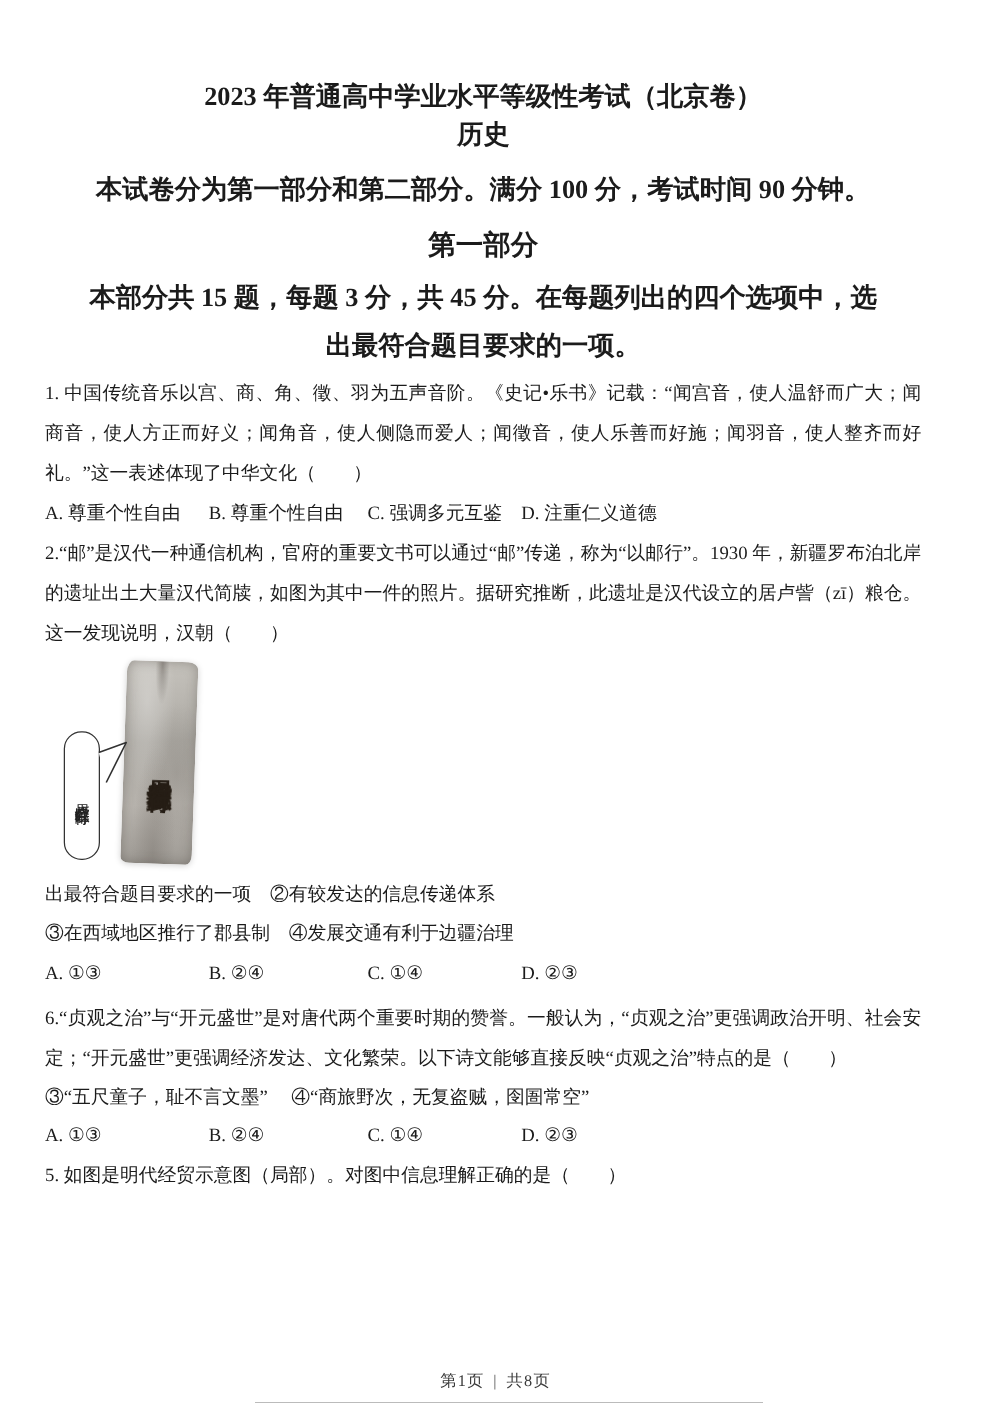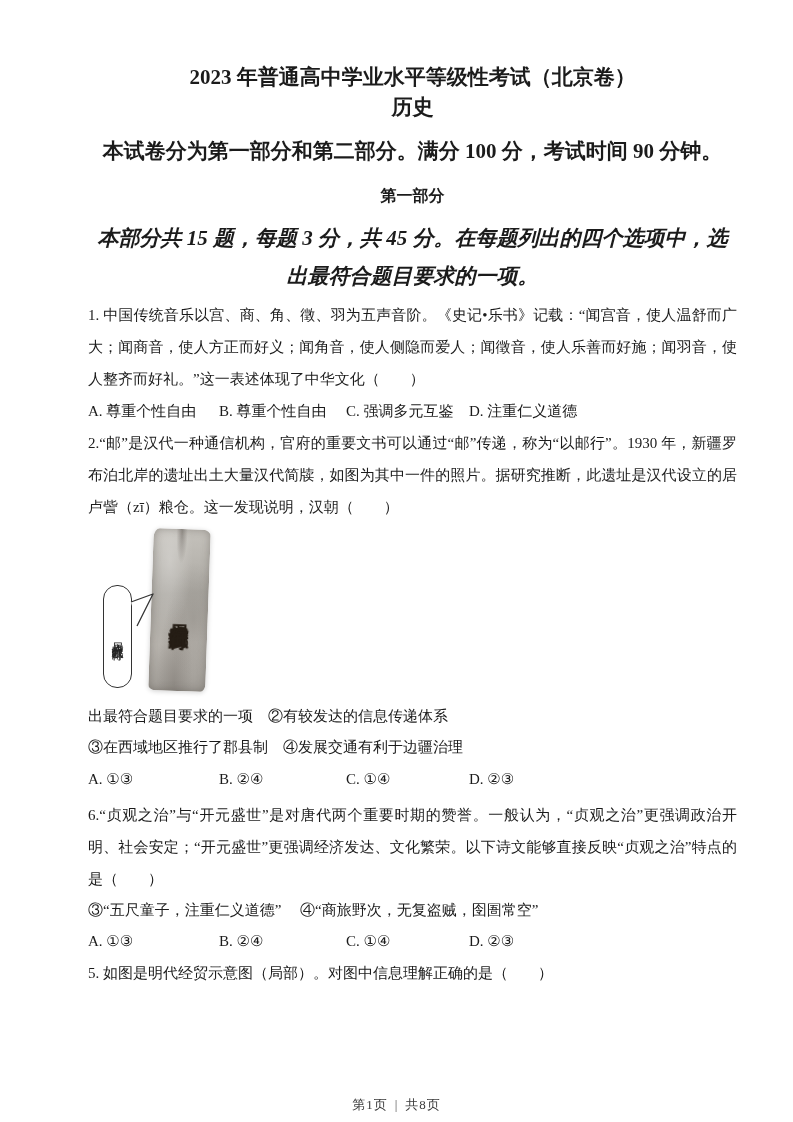--- a/index.html
+++ b/index.html
@@ -2,32 +2,32 @@
 <html><head>
 <meta charset="utf-8">
 <style>
   html,body{margin:0;padding:0;background:#888;}
   .page{
     position:relative;
     width:793px;height:1122px;
     margin:0 auto;
     background:#ffffff;
     box-sizing:border-box;
-    padding:0 56px 0 88px;
+    padding:0 56px 0 36px;
     overflow:hidden;
     font-family:"Liberation Serif","DejaVu Serif",serif;
     color:#1b1b1b;
   }
   
   .head{text-align:center;font-weight:bold;}
   .title{margin-top:62px;font-size:21px;line-height:30px;}
   .subject{margin-top:0;font-size:21px;line-height:30px;}
   .intro{margin-top:14px;font-size:21px;line-height:30px;}
-  .part1{margin-top:15px;font-size:16px;line-height:30px;font-family:Liberation Serif, serif;}
-  .pdesc{margin-top:8px;font-size:21px;line-height:38px;font-style:italic;}
+  .part1{margin-top:15px;font-size:22px;line-height:30px;font-family:Liberation Serif, serif;}
+  .pdesc{margin-top:8px;font-size:21px;line-height:38px;}
   
   .stem{margin:0;font-size:15px;line-height:32px;text-align:justify;}
   .stem.mt{margin-top:4px;}
   .opts{display:grid;grid-template-columns:131px 127px 123px auto;
         font-size:15px;line-height:32px;}
   .opts span{white-space:nowrap;}
   .pair{font-size:15px;line-height:31px;}
   .pair30{line-height:30px;}
   
   .figure{position:relative;height:178px;}
@@ -111,21 +111,21 @@
   <div class="pair">出最符合题目要求的一项　②有较发达的信息传递体系</div>
   <div class="pair">③在西域地区推行了郡县制　④发展交通有利于边疆治理</div>
   <div class="opts">
     <span>A. ①③</span>
     <span>B. ②④</span>
     <span>C. ①④</span>
     <span>D. ②③</span>
   </div>
 
   <p class="stem mt">6.“贞观之治”与“开元盛世”是对唐代两个重要时期的赞誉。一般认为，“贞观之治”更强调政治开明、社会安定；“开元盛世”更强调经济发达、文化繁荣。以下诗文能够直接反映“贞观之治”特点的是（　　）</p>
-  <div class="pair pair30">③“五尺童子，注重仁义道德”　 ④“商旅野次，无复盗贼，囹圄常空”</div>
+  <div class="pair pair30">③“五尺童子，耻不言文墨”　 ④“商旅野次，无复盗贼，囹圄常空”</div>
   <div class="opts">
     <span>A. ①③</span>
     <span>B. ②④</span>
     <span>C. ①④</span>
     <span>D. ②③</span>
   </div>
 
   <p class="stem">5.  如图是明代经贸示意图（局部）。对图中信息理解正确的是（　　）</p>
 
   <div class="footer">

